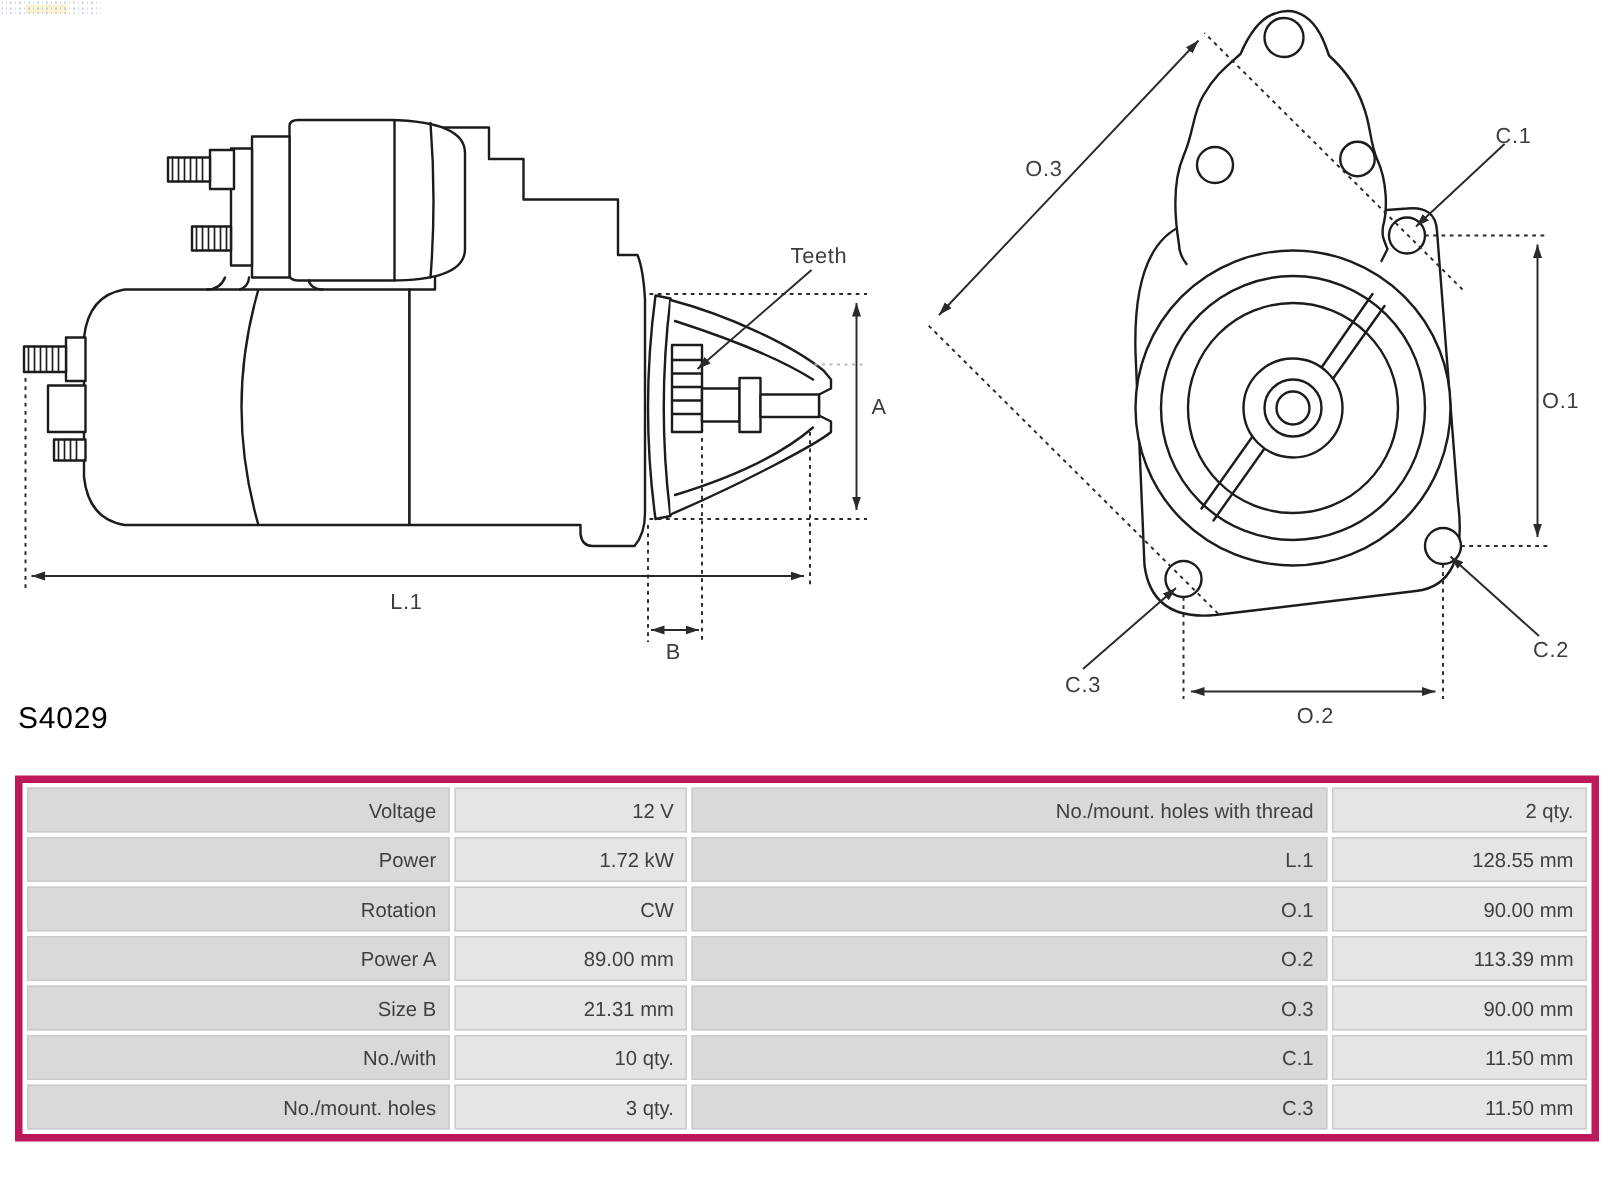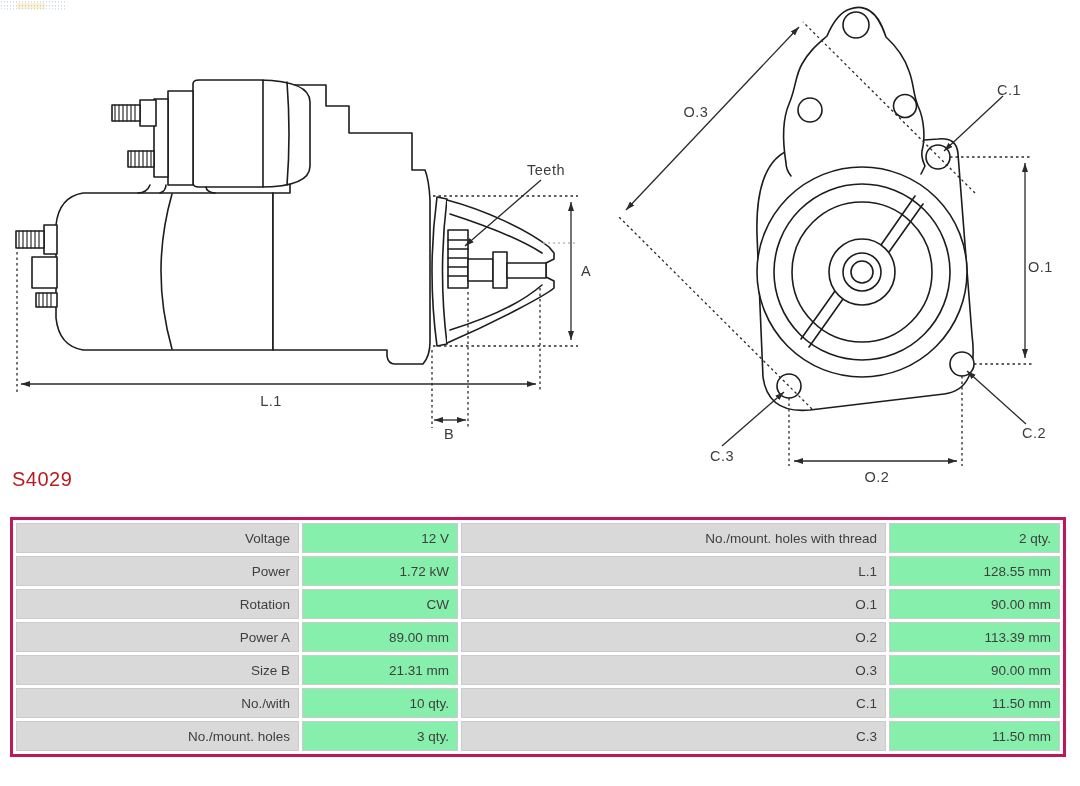--- a/index.html
+++ b/index.html
@@ -6,27 +6,27 @@
   #page{position:relative;width:1080px;height:786px;background:#ffffff;overflow:hidden;
         font-family:"Liberation Sans", sans-serif;}
   .logo{position:absolute;left:1px;top:1px;width:66px;height:9px;opacity:.85;
     background:
       repeating-linear-gradient(90deg, rgba(125,160,215,.50) 0 1px, rgba(255,255,255,0) 1px 3px) 0 0/66px 1.5px no-repeat,
       repeating-linear-gradient(90deg, rgba(125,160,215,.50) 0 1px, rgba(255,255,255,0) 1px 3px) 0 3.5px/66px 1.5px no-repeat,
       repeating-linear-gradient(90deg, rgba(125,160,215,.40) 0 1px, rgba(255,255,255,0) 1px 3px) 0 7px/66px 1.5px no-repeat,
       linear-gradient(rgba(246,231,170,.65),rgba(246,231,170,.65)) 16px 1.5px/28px 6px no-repeat;}
   svg.diagram{position:absolute;left:0;top:0;}
   .part-number{position:absolute;left:12px;top:468px;margin:0;
-    font-size:20px;font-weight:500;letter-spacing:.5px;color:#b91c1c;}
+    font-size:20px;font-weight:500;letter-spacing:.5px;color:#000000;}
   table.specs{position:absolute;left:10px;top:517px;width:1056px;
-    border-collapse:separate;border-spacing:3px;border:3px solid #be185d;background:#ffffff;}
+    border-collapse:separate;border-spacing:3px;border:5px solid #be185d;background:#ffffff;}
   table.specs td{border:1px solid #cbcbcb;font-size:13.5px;color:#3f3f3f;
     text-align:right;padding:5px 8px 5px 4px;height:18px;white-space:nowrap;overflow:hidden;}
   td.lbl{background:#d9d9d9;}
-  td.val{background:#86efac;}
+  td.val{background:#e5e5e5;}
   text.dim{font-size:14.5px;fill:#3d3d3d;letter-spacing:.5px;}
 </style>
 </head>
 <body>
 
 <div id="page">
 
   <div class="logo"></div>
 
   <svg class="diagram" width="1080" height="512" viewBox="0 0 1080 512">

